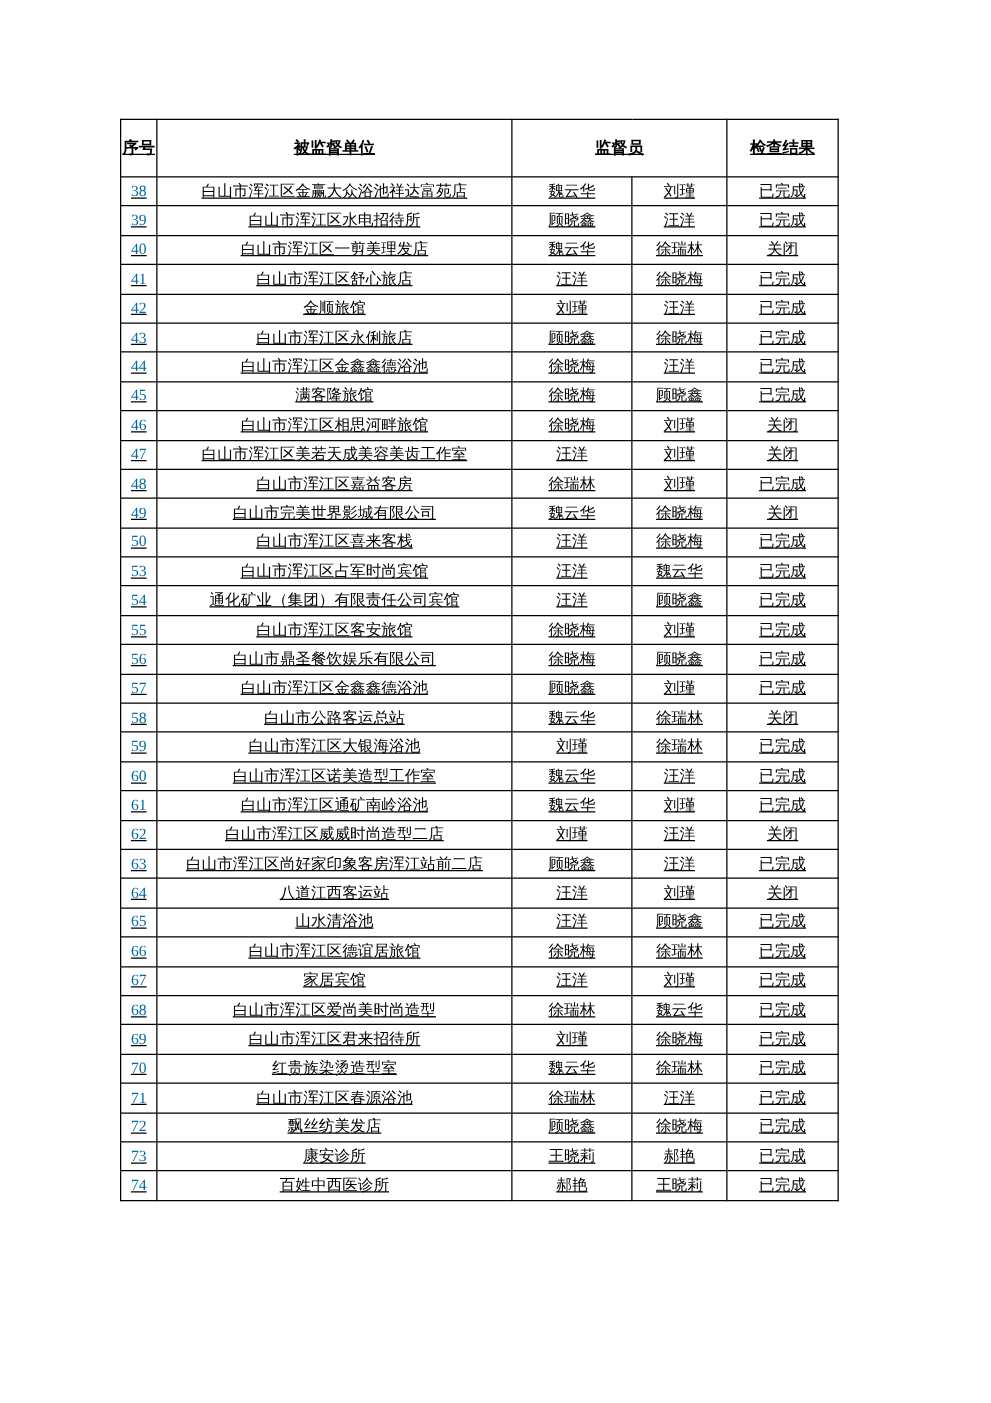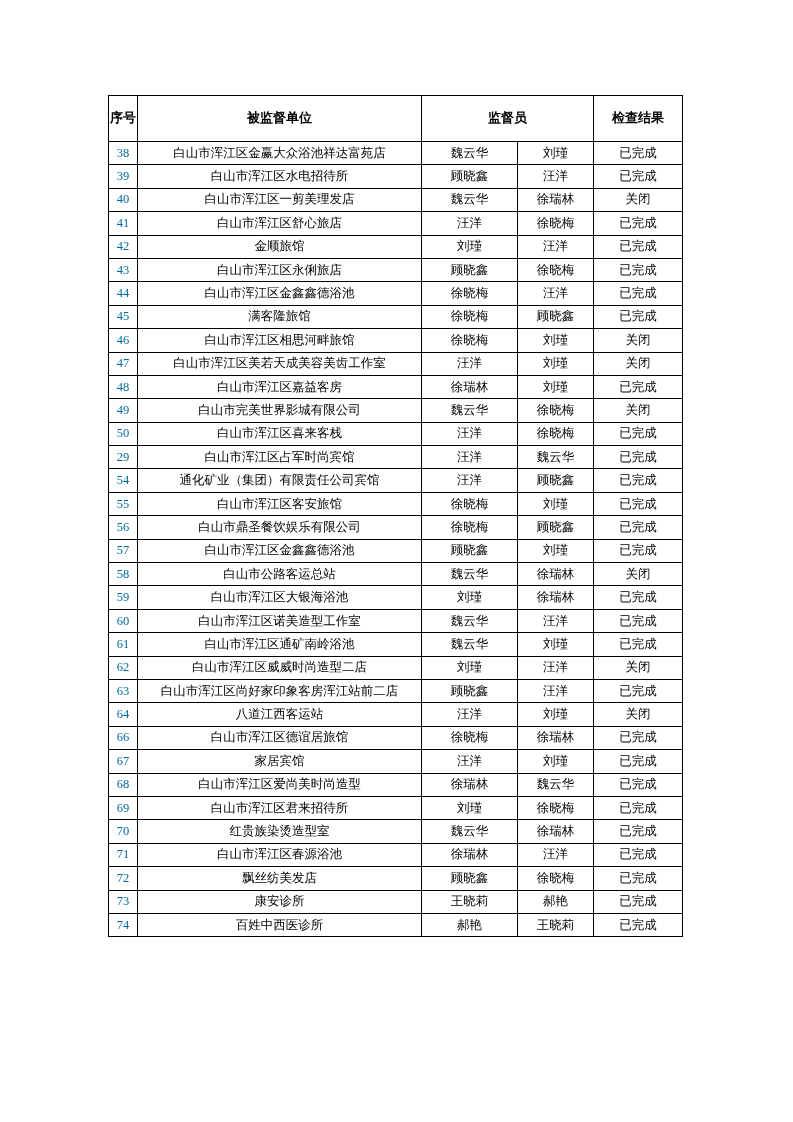--- a/index.html
+++ b/index.html
@@ -14,25 +14,26 @@
     font-family: "Liberation Serif", "DejaVu Serif", serif;
     color: #000000;
   }
   .page {
     position: absolute;
     inset: 0;
     background: #ffffff;
   }
   table.sup-table {
     position: absolute;
-    left: 108px;
+    left: 96px;
     top: 95px;
     width: 574px;
     border-collapse: collapse;
     table-layout: fixed;
+    text-decoration: underline;
   }
   table.sup-table th,
   table.sup-table td {
     border: 1px solid #000000;
     text-align: center;
     vertical-align: middle;
     padding: 0 1px;
     overflow: hidden;
     white-space: nowrap;
   }
@@ -183,21 +184,21 @@
     <td class="c-no">50</td>
     <td class="c-unit">白山市浑江区喜来客栈</td>
     <td class="c-sup">汪洋</td>
     <td class="c-sup">徐晓梅</td>
     <td class="c-result">已完成</td>
   </tr>
 
 
 
   <tr>
-    <td class="c-no">29</td>
+    <td class="c-no">53</td>
     <td class="c-unit">白山市浑江区占军时尚宾馆</td>
     <td class="c-sup">汪洋</td>
     <td class="c-sup">魏云华</td>
     <td class="c-result">已完成</td>
   </tr>
 
   <tr>
     <td class="c-no">54</td>
     <td class="c-unit">通化矿业（集团）有限责任公司宾馆</td>
     <td class="c-sup">汪洋</td>
@@ -278,20 +279,27 @@
   </tr>
 
   <tr>
     <td class="c-no">64</td>
     <td class="c-unit">八道江西客运站</td>
     <td class="c-sup">汪洋</td>
     <td class="c-sup">刘瑾</td>
     <td class="c-result">关闭</td>
   </tr>
 
+  <tr>
+    <td class="c-no">65</td>
+    <td class="c-unit">山水清浴池</td>
+    <td class="c-sup">汪洋</td>
+    <td class="c-sup">顾晓鑫</td>
+    <td class="c-result">已完成</td>
+  </tr>
 
   <tr>
     <td class="c-no">66</td>
     <td class="c-unit">白山市浑江区德谊居旅馆</td>
     <td class="c-sup">徐晓梅</td>
     <td class="c-sup">徐瑞林</td>
     <td class="c-result">已完成</td>
   </tr>
 
   <tr>

